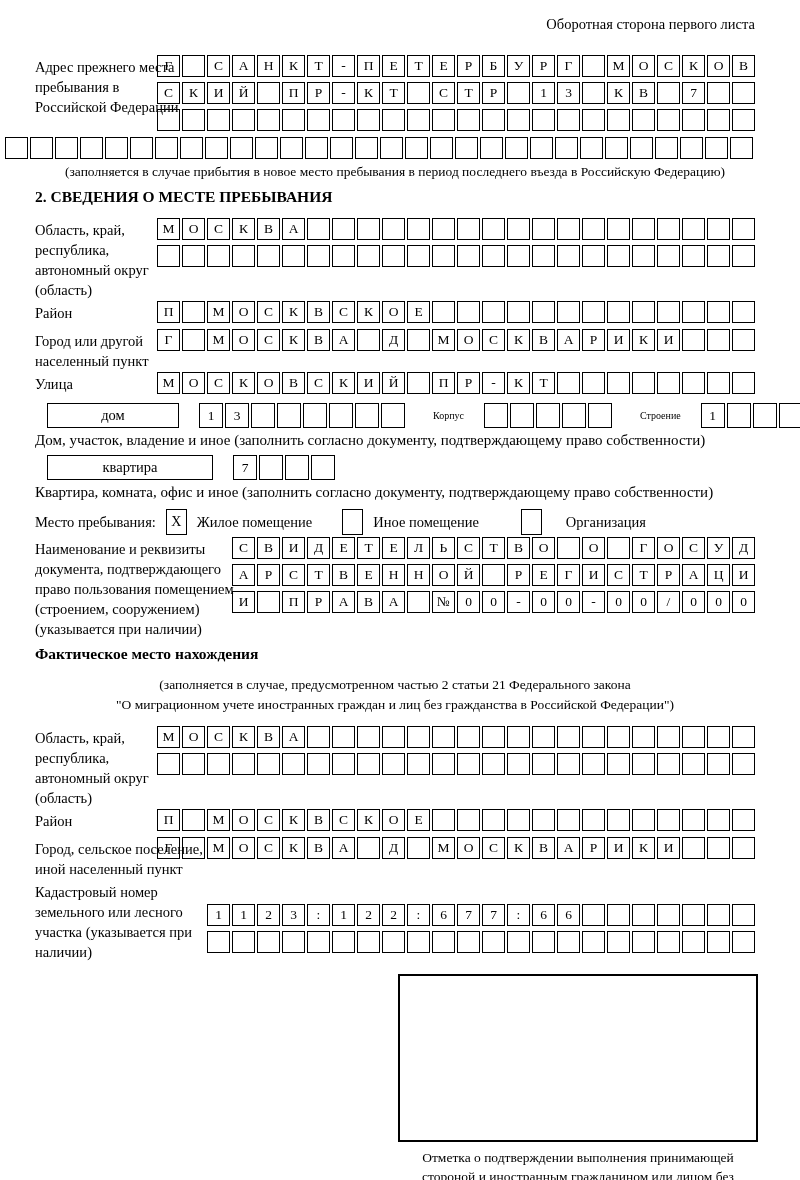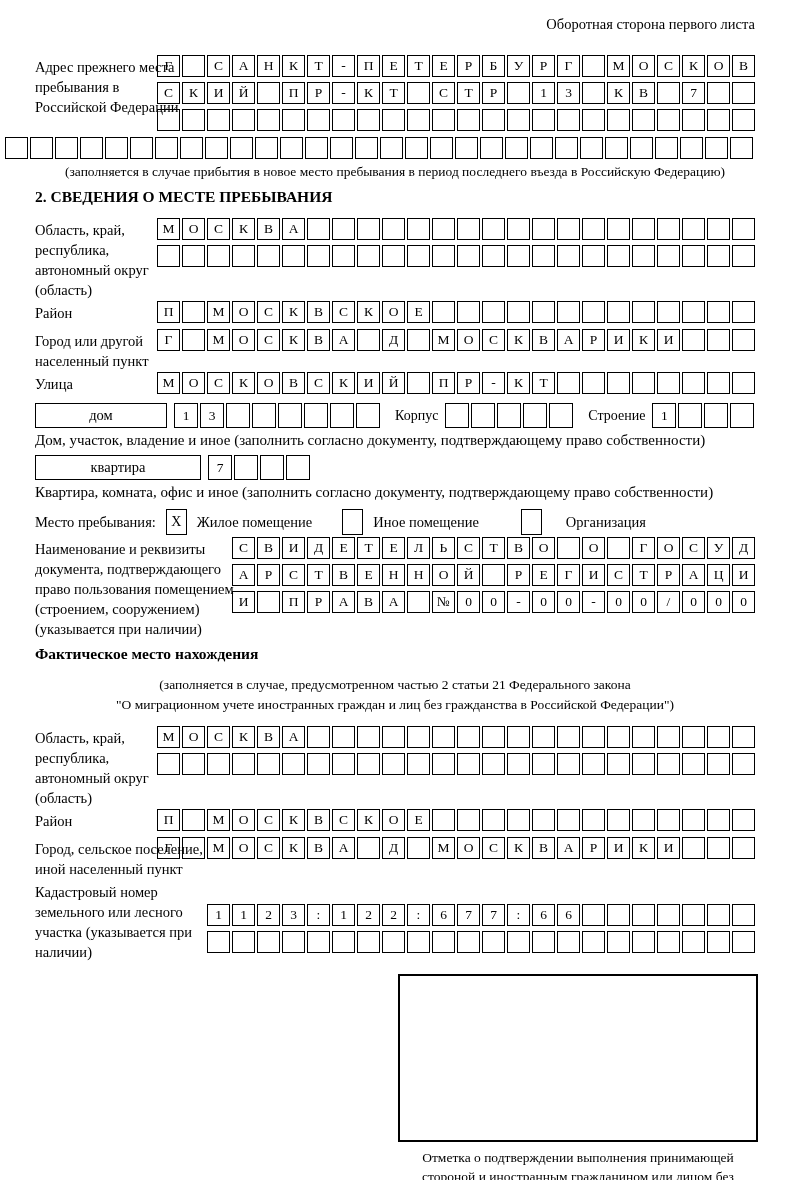--- a/index.html
+++ b/index.html
@@ -27,29 +27,29 @@
     border:1.6px solid #000;
     display:flex; align-items:center; justify-content:center;
     font-size:13.5px; line-height:1;
   }
   .fullrow { justify-content:flex-start; margin-left:-30px; }
 
   .note-center { text-align:center; font-size:13.5px; margin:3px 0 8px; }
   .note-left { font-size:15px; margin:1px 0 6px;font-family:Liberation Serif, serif; }
   .sect-title { font-weight:bold; font-size:15.5px; margin:6px 0 12px; }
 
-  .houserow { display:flex; align-items:center; gap:1px; margin:4px 0 4px; }
+  .houserow { display:flex; align-items:center; gap:14px; margin:4px 12px 4px; }
   .widebox {
     height:25px; border:1.6px solid #000;
     display:flex; align-items:center; justify-content:center;
     font-size:14.5px; flex-shrink:0;
   }
   .widebox.dom { width:132px; margin-right:6px; }
   .widebox.kvartira { width:166px; margin-right:6px; }
-  .inline-label { font-size:14px; margin:0 6px 0 14px; }
+  .inline-label { font-size:10px; margin:0 6px 0 14px; }
   .cells-inline { display:flex; gap:2px; }
   .cells-inline .cell { width:24px; height:25px; }
 
   .stayrow { display:flex; align-items:center; margin:8px 0 2px; font-size:14.5px; }
   .chk {
     width:21px; height:26px; border:1.6px solid #000; flex-shrink:0;
     display:flex; align-items:center; justify-content:center;
     font-size:14px; margin:0 10px;
   }
   .stay-note { width:320px; margin-left:78px; text-align:center; font-size:13.5px; margin-bottom:8px; }

